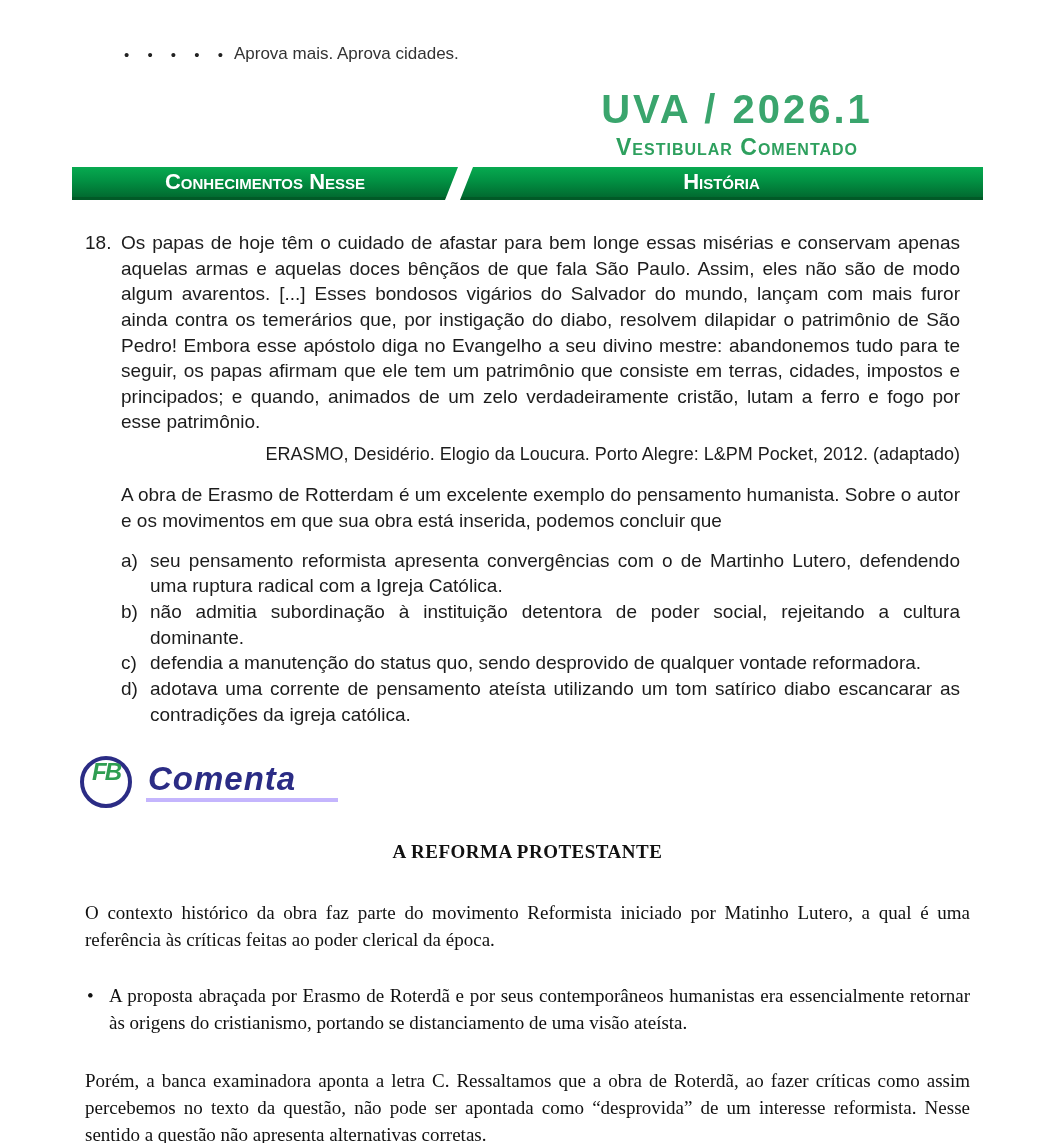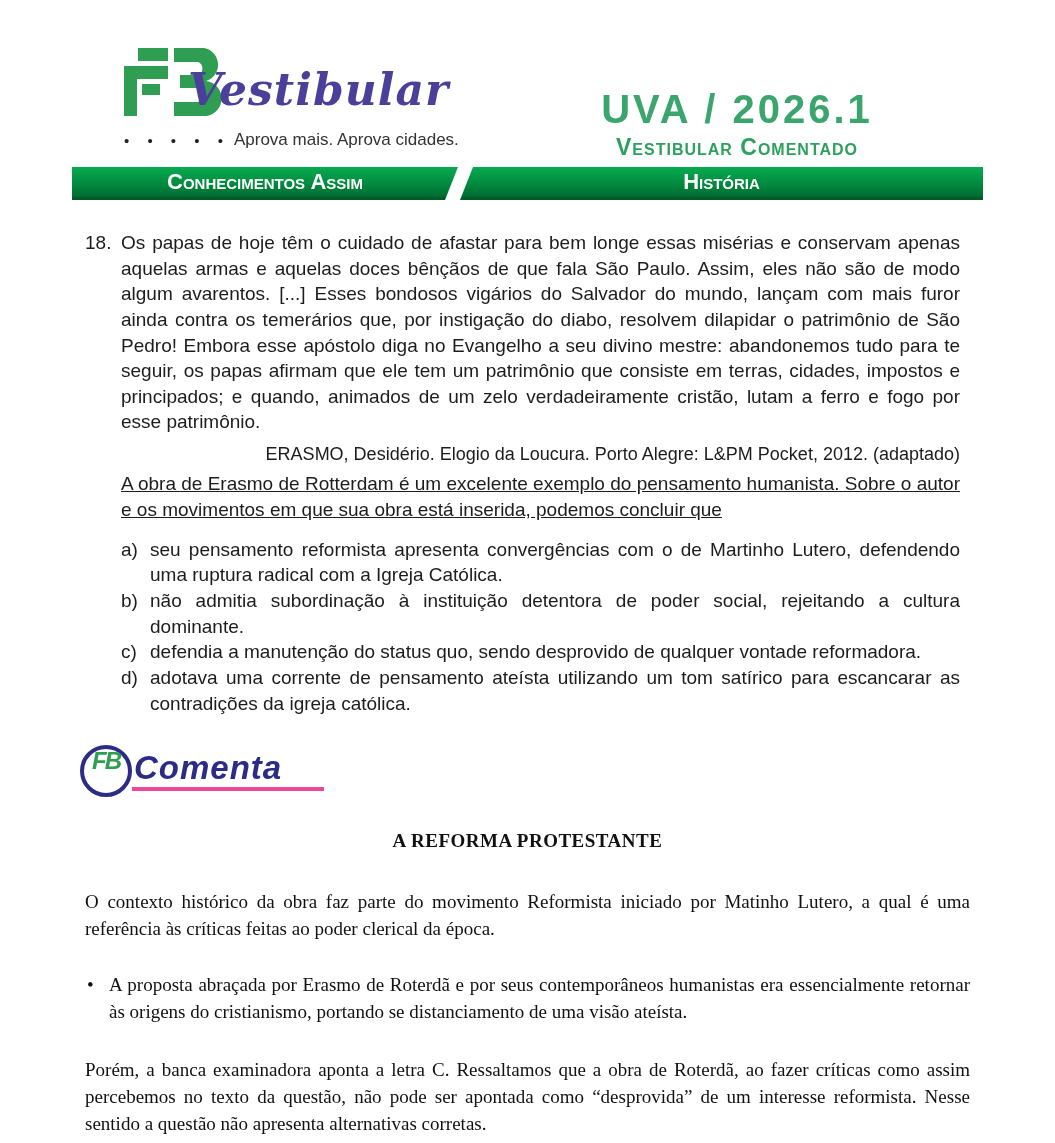--- a/index.html
+++ b/index.html
@@ -34,36 +34,36 @@
     display:flex; align-items:center; justify-content:center; line-height:1;
   }
   .banner-left { flex:0 0 386px; clip-path:polygon(0 0, 100% 0, calc(100% - 13px) 100%, 0 100%); }
   .banner-right { flex:1; margin-left:2px; clip-path:polygon(13px 0, 100% 0, 100% 100%, 0 100%); }
   
   .question { display:flex; margin:30px 95px 0 85px; font-size:19px; line-height:1.35; }
   .q-number { width:36px; flex:0 0 36px; }
   .q-body { flex:1; }
   .q-quote { text-align:justify; }
   .q-citation { text-align:right; font-size:18px; margin-top:7px; }
-  .q-stem { text-align:justify; margin-top:5px;text-decoration:underline; }
+  .q-stem { text-align:justify; margin-top:16px; }
   .options { margin-top:14px; }
   .option { display:flex; }
   .opt-letter { flex:0 0 29px; }
   .opt-text { flex:1; text-align:justify; }
   
   .comenta { display:flex; align-items:center; margin:26px 0 0 80px; height:58px; }
   .comenta-circle {
     width:52px; height:52px; border-radius:50%; border:4px solid #2b2c85;
     display:flex; align-items:flex-start; justify-content:center; background:#fff;
   }
   .comenta-circle span {
     font-weight:bold; font-style:italic; font-size:24px; color:#2f9e52;
     letter-spacing:-2px; line-height:1;
   }
-  .comenta-label-wrap { border-bottom:4px solid #ec4899; padding:0 42px 3px 2px; }
+  .comenta-label-wrap { margin-left:14px; border-bottom:4px solid #c4b5fd; padding:0 42px 3px 2px; }
   .comenta-label {
     font-weight:bold; font-style:italic; font-size:33px; color:#2b2c85;
     letter-spacing:1px; line-height:1;
   }
   
   .commentary { margin:28px 85px 0 85px; font-family:"Liberation Serif", serif;
     font-size:19px; line-height:1.42; color:#111; }
   .com-heading { text-align:center; font-weight:bold; font-size:19px; letter-spacing:0.5px; }
   .com-p1 { margin-top:34px; text-align:justify; }
   .com-bullet { display:flex; margin-top:29px; }
@@ -71,45 +71,33 @@
   .com-bullet .bullet-text { flex:1; text-align:justify; }
   .com-p2 { margin-top:31px; text-align:justify; }
 </style>
 </head>
 <body>
 
 <div class="page">
 
   <div class="header">
     <div class="logo-block">
-      <div class="fb-mark">
-        <svg width="120" height="86" viewBox="0 0 120 86" aria-hidden="true">
-
-          <rect x="14" y="6" width="30" height="13" fill="#2f9e52"></rect>
-          <rect x="0" y="24" width="44" height="13" fill="#2f9e52"></rect>
-          <rect x="0" y="24" width="13" height="50" fill="#2f9e52"></rect>
-          <rect x="18" y="42" width="18" height="11" fill="#2f9e52"></rect>
-
-          <path d="M50 6 h30 a17 17 0 0 1 2 33 a17 17 0 0 1 -4 35 h-28 v-14 h24 a8 8 0 0 0 0 -14 h-18 v-13 h18 a7 7 0 0 0 0 -13 h-24 z" fill="#2f9e52"></path>
-        </svg>
-        <span class="fb-script">Vestibular</span>
-      </div>
       <div class="tagline">
         <span class="dots">• • • • •</span>
         <span>Aprova mais. Aprova cidades.</span>
       </div>
     </div>
     <div class="title-block">
       <div class="exam-title">UVA / 2026.1</div>
       <div class="exam-subtitle">Vestibular Comentado</div>
     </div>
   </div>
 
   <div class="banners">
-    <div class="banner-left">Conhecimentos Assim</div>
+    <div class="banner-left">Conhecimentos Nesse</div>
     <div class="banner-right">História</div>
   </div>
 
   <div class="question">
     <div class="q-number">18.</div>
     <div class="q-body">
       <div class="q-quote">Os papas de hoje têm o cuidado de afastar para bem longe essas misérias e conservam apenas aquelas armas e aquelas doces bênçãos de que fala São Paulo. Assim, eles não são de modo algum avarentos. [...] Esses bondosos vigários do Salvador do mundo, lançam com mais furor ainda contra os temerários que, por instigação do diabo, resolvem dilapidar o patrimônio de São Pedro! Embora esse apóstolo diga no Evangelho a seu divino mestre: abandonemos tudo para te seguir, os papas afirmam que ele tem um patrimônio que consiste em terras, cidades, impostos e principados; e quando, animados de um zelo verdadeiramente cristão, lutam a ferro e fogo por esse patrimônio.</div>
       <div class="q-citation">ERASMO, Desidério. Elogio da Loucura. Porto Alegre: L&amp;PM Pocket, 2012. (adaptado)</div>
       <div class="q-stem">A obra de Erasmo de Rotterdam é um excelente exemplo do pensamento humanista. Sobre o autor e os movimentos em que sua obra está inserida, podemos concluir que</div>
       <div class="options">
@@ -120,21 +108,21 @@
         <div class="option">
           <span class="opt-letter">b)</span>
           <span class="opt-text">não admitia subordinação à instituição detentora de poder social, rejeitando a cultura dominante.</span>
         </div>
         <div class="option">
           <span class="opt-letter">c)</span>
           <span class="opt-text">defendia a manutenção do status quo, sendo desprovido de qualquer vontade reformadora.</span>
         </div>
         <div class="option">
           <span class="opt-letter">d)</span>
-          <span class="opt-text">adotava uma corrente de pensamento ateísta utilizando um tom satírico para escancarar as contradições da igreja católica.</span>
+          <span class="opt-text">adotava uma corrente de pensamento ateísta utilizando um tom satírico diabo escancarar as contradições da igreja católica.</span>
         </div>
       </div>
     </div>
   </div>
 
   <div class="comenta">
     <div class="comenta-circle">
       <span>FB</span>
     </div>
     <div class="comenta-label-wrap">

